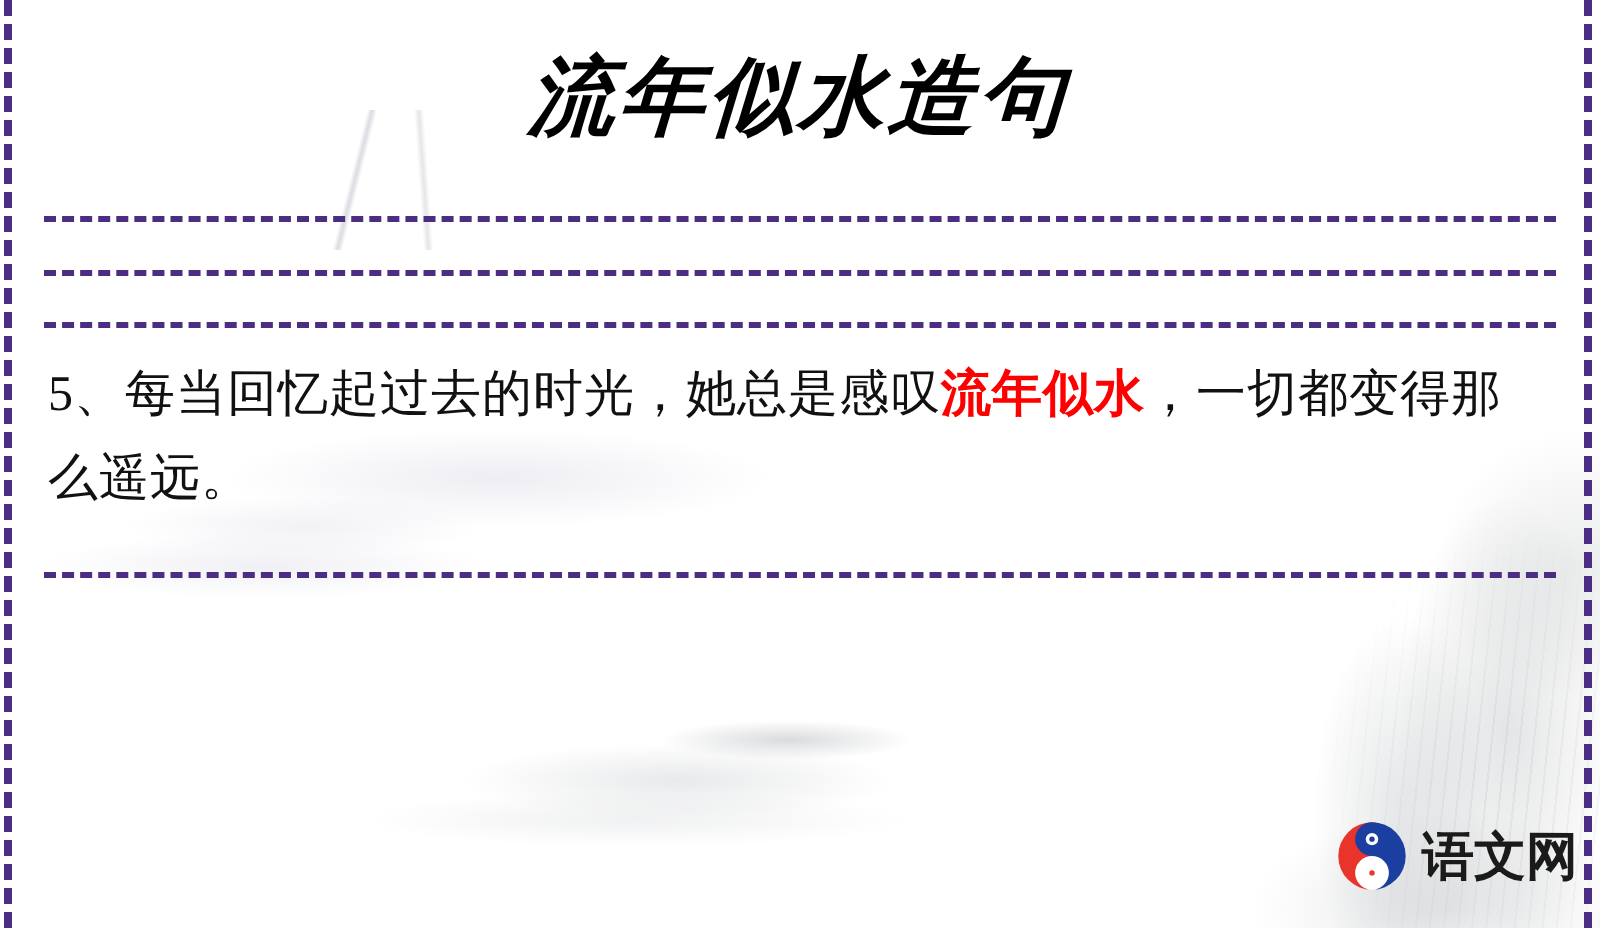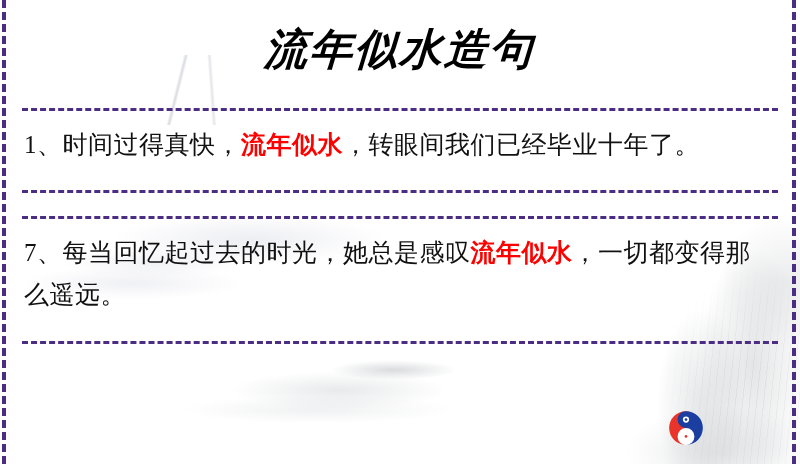--- a/index.html
+++ b/index.html
@@ -190,38 +190,38 @@
 
   <div class="frame-edge frame-left"></div>
   <div class="frame-edge frame-right"></div>
 
   <div class="content">
 
     <div class="title">流年似水造句</div>
 
     <div class="rule rule-1"></div>
 
-    <div class="sentence"><span>1、时间过得真快，</span><span class="hl">流年似水</span><span>，转眼间我们已经毕业十年了。</span></div>
 
     <div class="rule rule-2"></div>
 
 
     <div class="rule rule-3"></div>
 
-    <div class="sentence"><span>7、每当回忆起过去的时光，她总是感叹</span><span class="hl">流年似水</span><span>，一切都变得那么遥远。</span></div>
+    <div class="sentence"><span>5、每当回忆起过去的时光，她总是感叹</span><span class="hl">流年似水</span><span>，一切都变得那么遥远。</span></div>
 
     <div class="rule rule-4"></div>
 
   </div>
 
   <div class="logo">
     <svg class="logo-mark" viewBox="0 0 64 64">
       <circle cx="32" cy="32" r="30" fill="#ffffff"></circle>
       <path d="M32 2 A30 30 0 0 0 32 62 A15 15 0 0 1 32 32 A15 15 0 0 0 32 2 Z" fill="#e8342a"></path>
       <path d="M32 2 A30 30 0 0 1 32 62 A15 15 0 0 0 32 32 A15 15 0 0 1 32 2 Z" fill="#1b3fa0"></path>
       <circle cx="32" cy="17" r="5.5" fill="#ffffff"></circle>
       <circle cx="32" cy="47" r="5.5" fill="#ffffff"></circle>
       <circle cx="32" cy="17" r="2.4" fill="#1b3fa0"></circle>
       <circle cx="32" cy="47" r="2.4" fill="#e8342a"></circle>
     </svg>
+    <span class="logo-text">语文网</span>
   </div>
 
 </div>
 
 </body></html>

